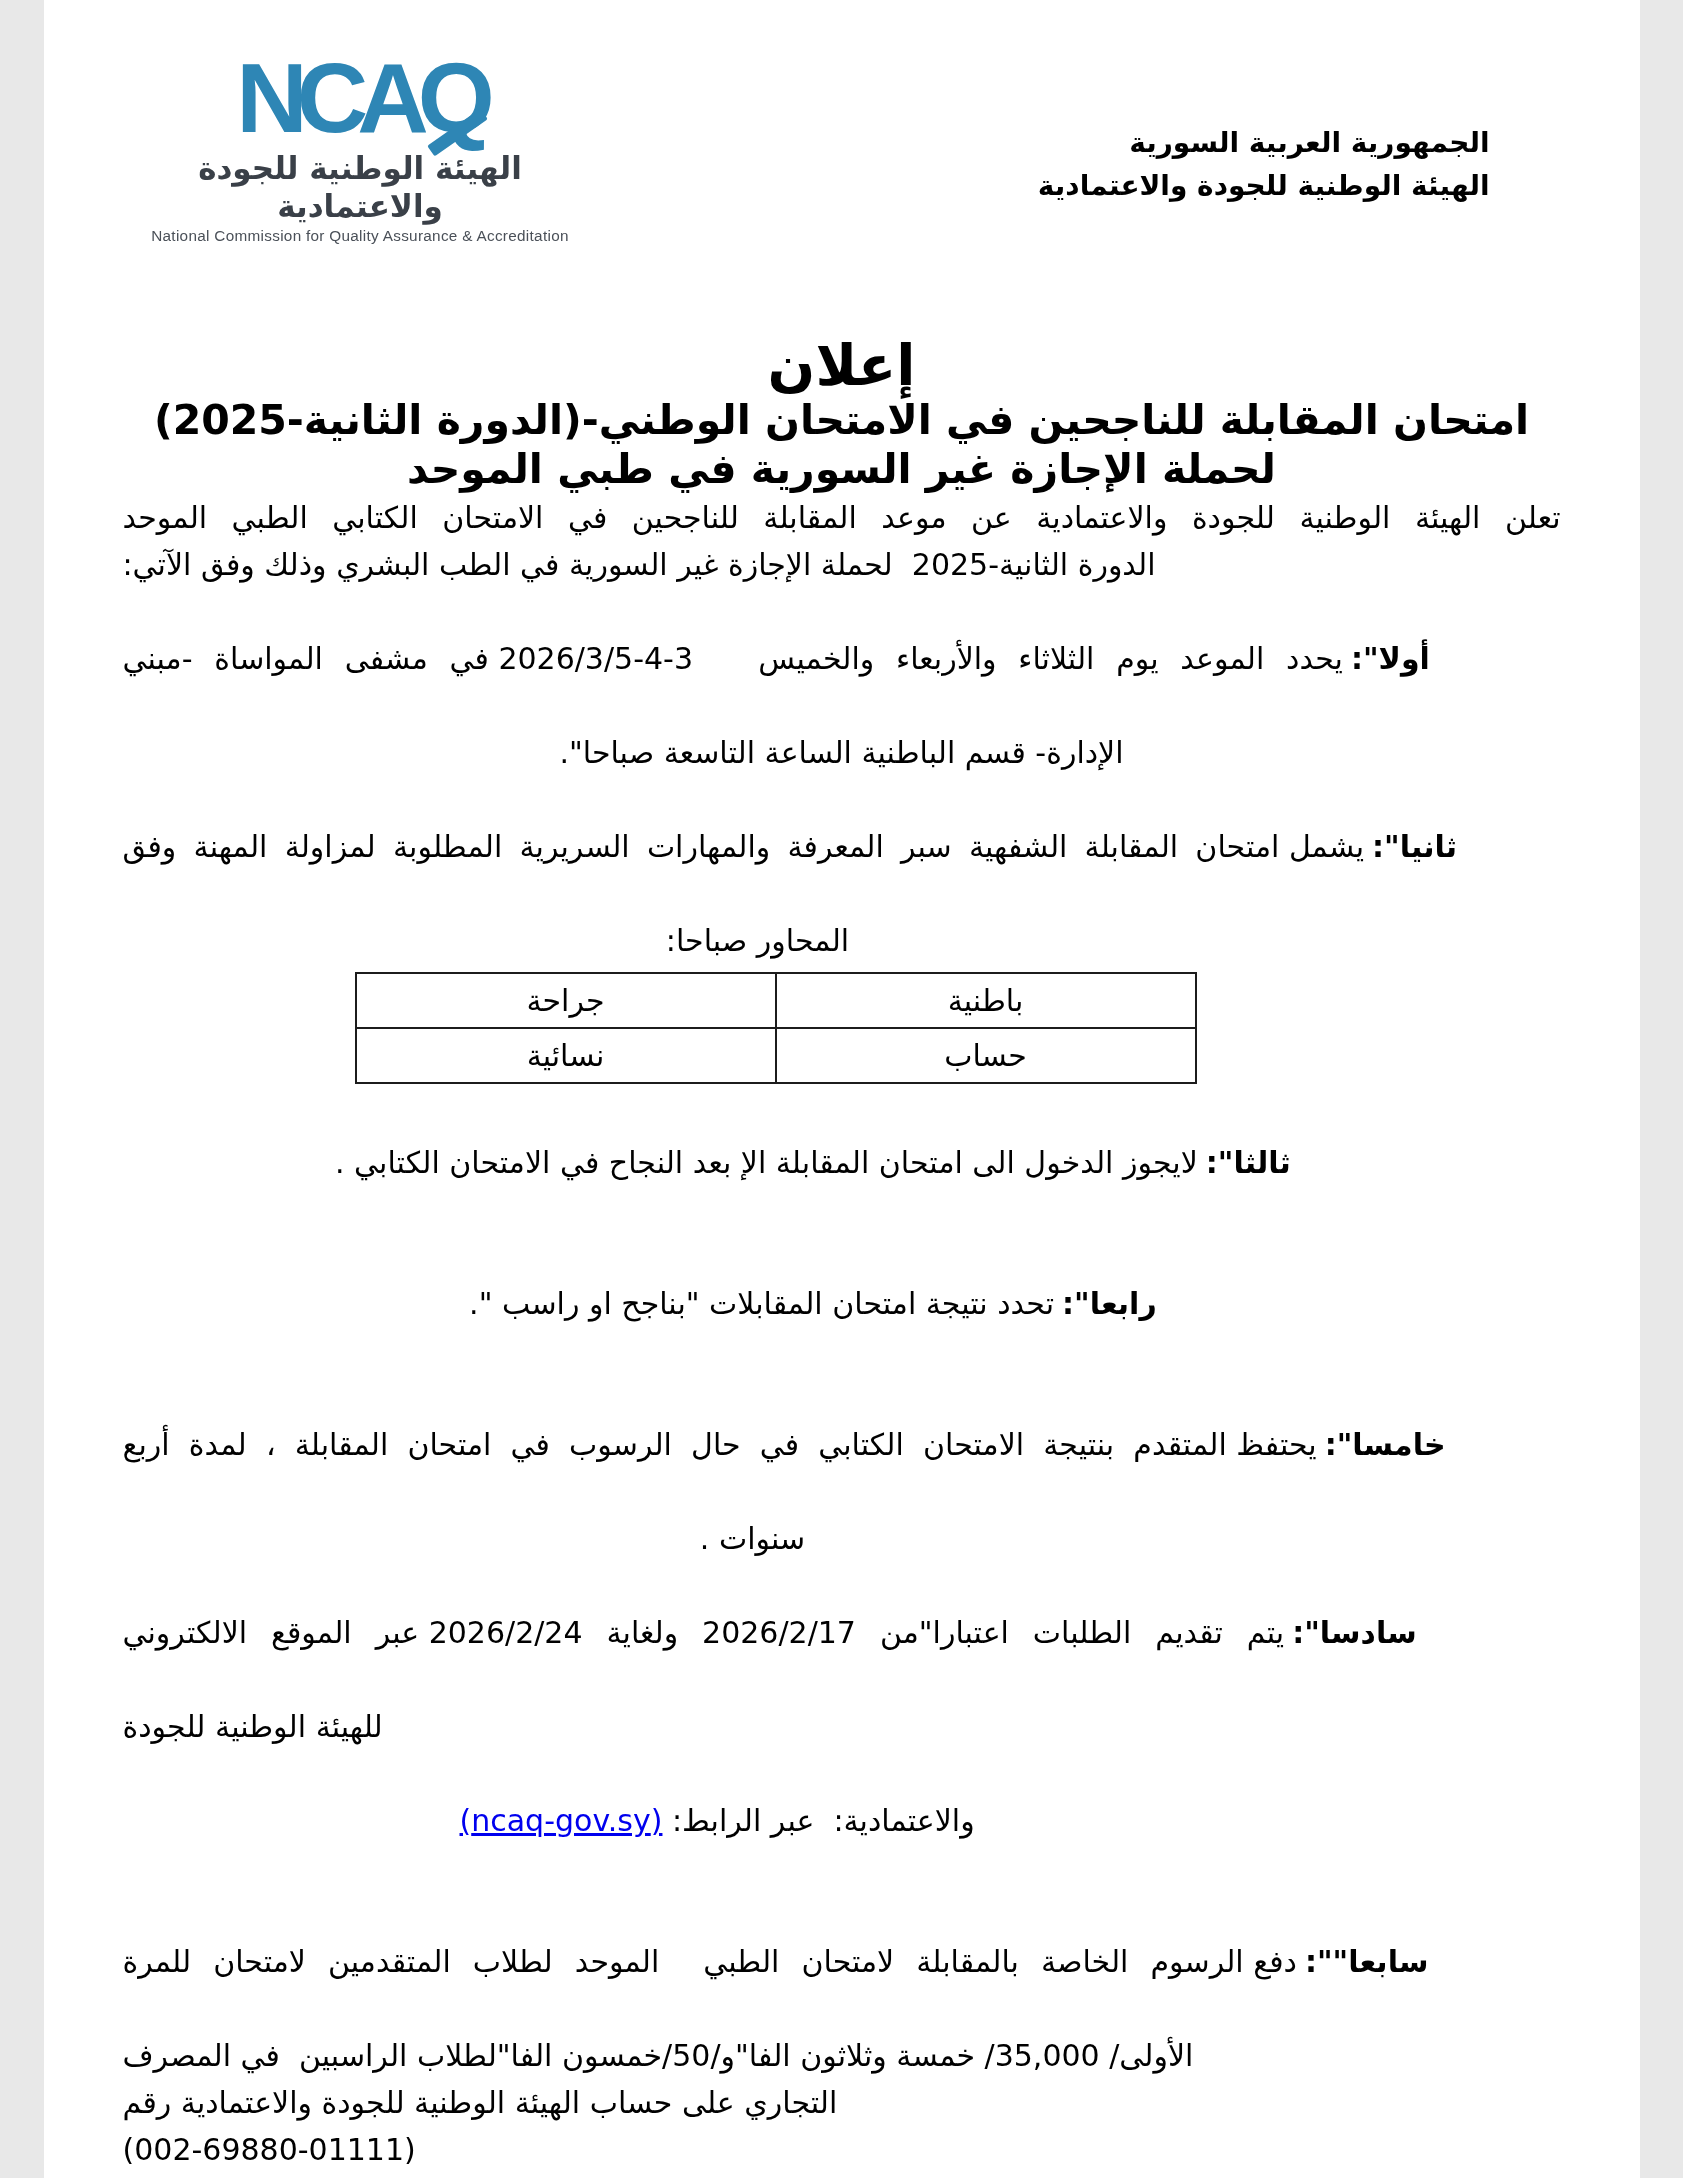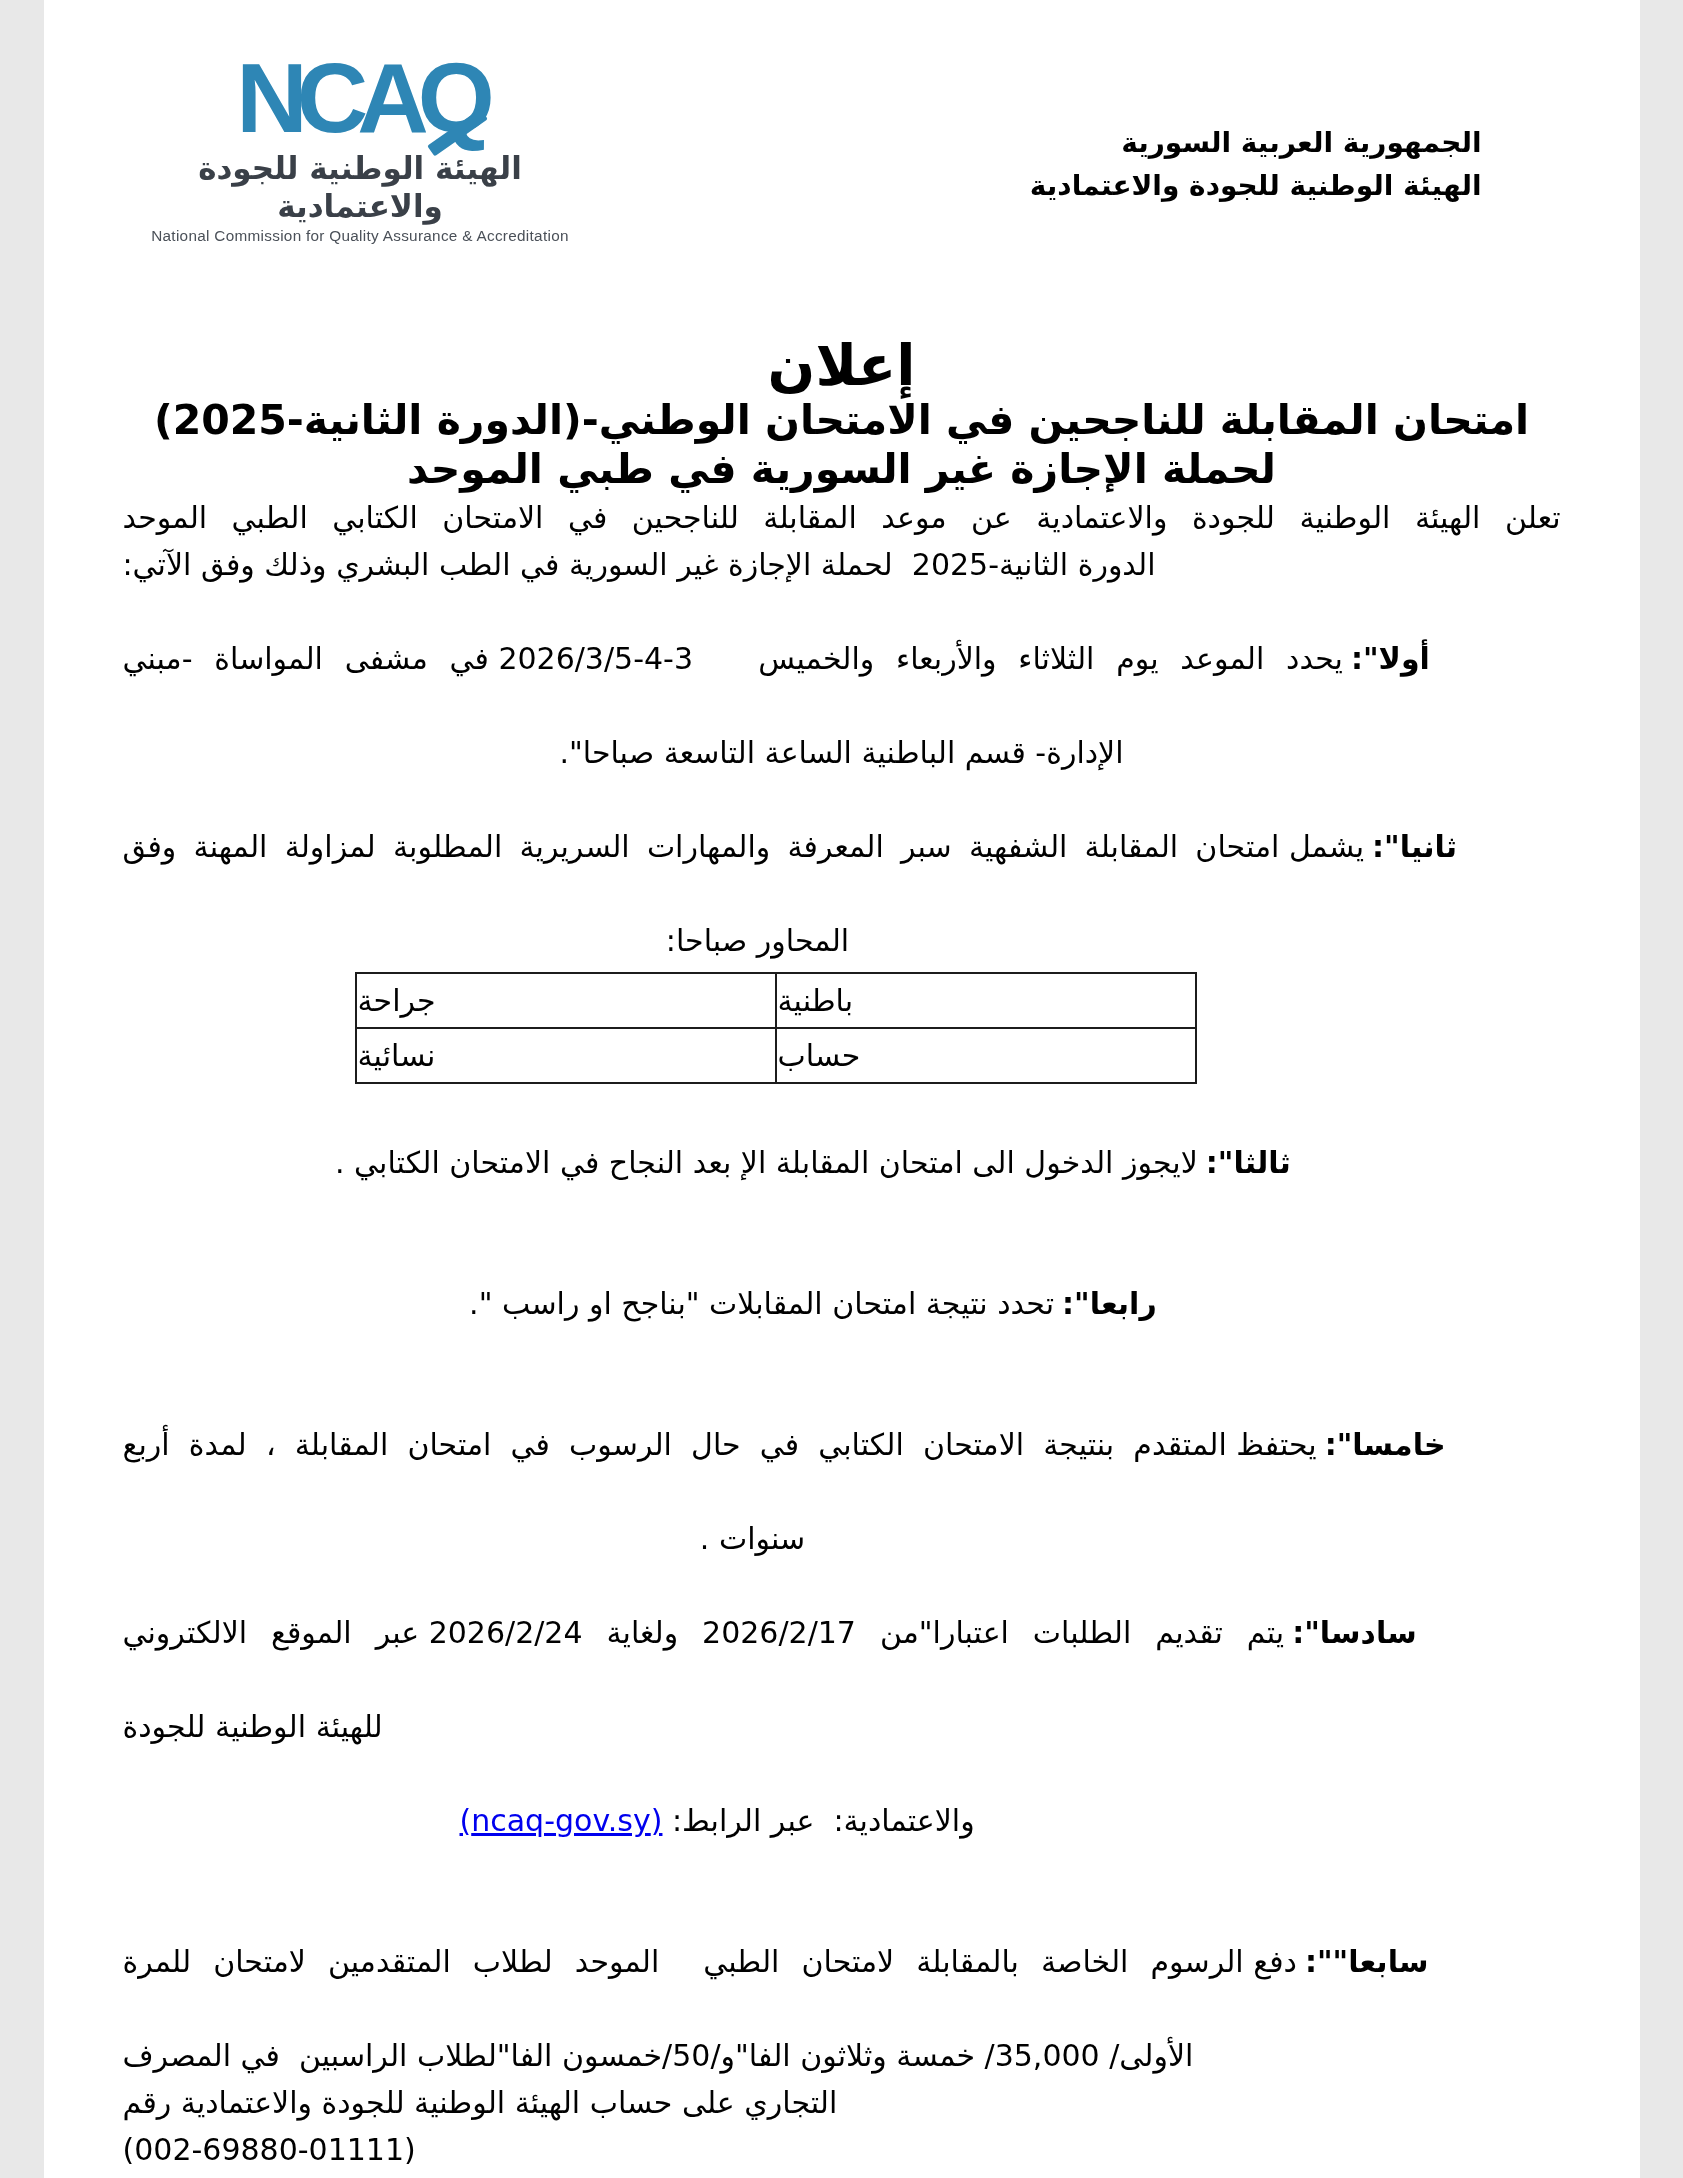--- a/index.html
+++ b/index.html
@@ -29,21 +29,21 @@
   .logo-ar {
     font-size:31px; font-weight:bold; color:#3a4048;
     line-height:38px; margin-top:2px; direction:rtl;
   }
   .logo-en {
     font-family:"Liberation Sans", sans-serif;
     font-size:15.3px; color:#4a5058; line-height:22px; letter-spacing:0.3px;
   }
   
   .header-block {
-    position:absolute; top:121px; right:158px;
+    position:absolute; top:121px; right:150px;
     text-align:right; font-weight:bold; font-size:28px; line-height:43px;
   }
   
   .main { position:absolute; top:335px; right:79px; left:79px; }
   .t-main  { text-align:center; font-weight:bold; font-size:56px; line-height:61px; }
   .t-sub   { text-align:center; font-weight:bold; font-size:41px; line-height:49px; }
   .line    { font-size:30px; line-height:47px; text-align:center; white-space:pre-wrap; }
   .center  { text-align:left; }
   .fill    { text-align:justify; text-align-last:justify; }
   .lbl     { font-weight:bold; margin-left:8px; }
@@ -51,21 +51,21 @@
   .pad-sanawat { padding-right:178px; }
   .link-line   { padding-left:337px; }
   .site-link { color:#0000ee; text-decoration:underline; cursor:pointer; }
   
   .grid-table {
     width:842px; margin:8px 364px 8px auto;
     border-collapse:collapse; table-layout:fixed;
   }
   .grid-table td {
     border:2px solid #1c1c1c; height:51px;
-    text-align:left; vertical-align:middle; font-size:30px;
+    text-align:center; vertical-align:middle; font-size:30px;
   }
 </style>
 </head>
 <body>
 
 <div class="page">
 
   <div class="logo-block">
     <div class="logo-acronym-wrap">
       <span class="logo-acronym">NCAQ</span>

